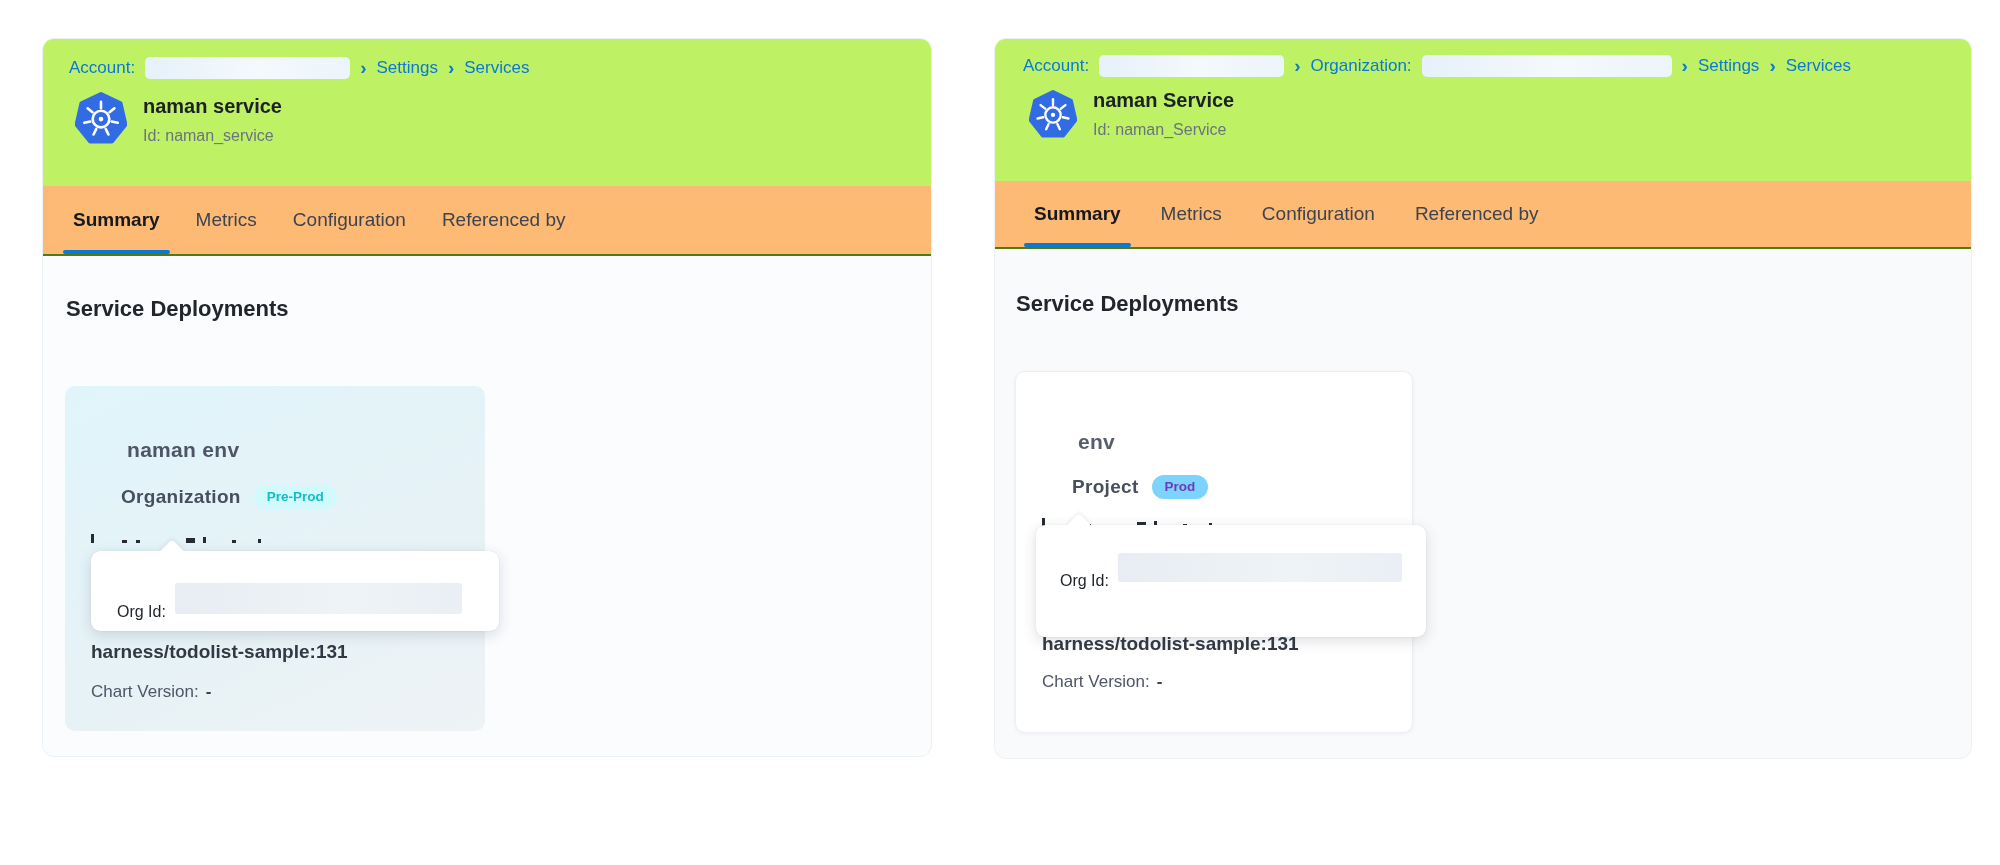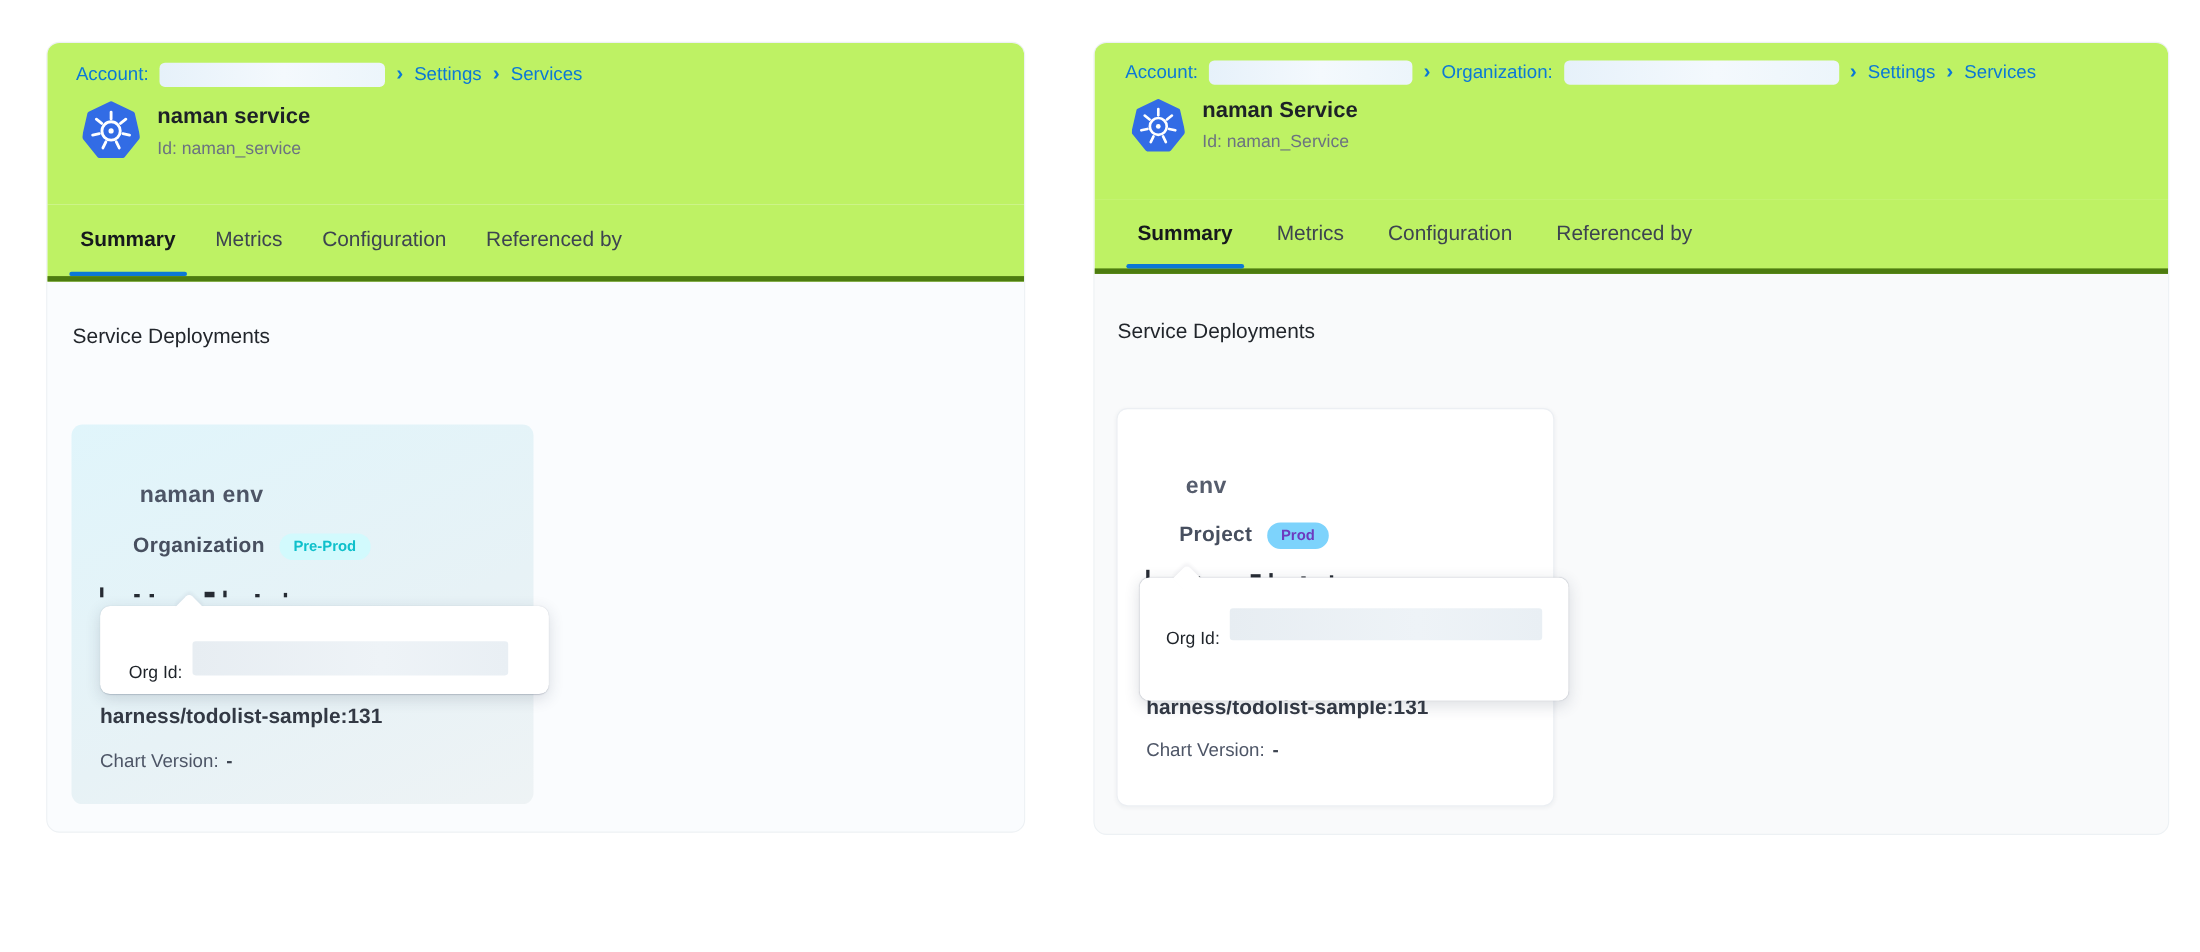--- a/index.html
+++ b/index.html
@@ -26,30 +26,30 @@
   .chip-account-r{width:185px;}
   .chip-org-r{width:250px;}
 
   
   .service-row{display:flex;align-items:flex-end;gap:16px;margin-top:12px;margin-left:6px;}
   .k8s{display:inline-flex;flex:0 0 auto;}
   .service-name{font-size:20px;font-weight:700;color:#1d2127;}
   .service-id{font-size:16px;color:#6b7380;margin-top:9px;}
 
   
-  .tabrow{flex:0 0 auto;background:#bef264;border-bottom:5px solid #4d7c0f;display:flex;align-items:center;box-sizing:border-box;}
+  .tabrow{flex:0 0 auto;background:#fdba74;border-bottom:2px solid #4d7c0f;display:flex;align-items:center;box-sizing:border-box;}
   .panel-left  .tabrow{height:70px;padding-left:27px;gap:30px;}
   .panel-right .tabrow{height:68px;padding-left:36px;gap:34px;}
   .tab{position:relative;font-size:19px;color:#3d4450;height:100%;display:flex;align-items:center;cursor:pointer;padding:0 3px;}
   .tab.active{font-weight:700;color:#16191d;}
   .tab.active::after{content:"";position:absolute;left:-7px;right:-7px;bottom:0;height:4px;border-radius:3px;background:#0b78d6;}
 
   
   .content{position:relative;flex:1 1 auto;}
-  .section-title{position:absolute;margin:0;font-size:19px;font-weight:400;color:#22262c;}
+  .section-title{position:absolute;margin:0;font-size:22px;font-weight:700;color:#22262c;}
   .panel-left  .section-title{left:23px;top:40px;}
   .panel-right .section-title{left:21px;top:42px;}
 
   
   .card{position:absolute;border-radius:10px;}
   .card-left{left:22px;top:130px;width:420px;height:345px;
              background:linear-gradient(155deg,#e0f5fb 0%,#e7f2f6 60%,#eef3f5 100%);}
   .card-right{left:20px;top:122px;width:396px;height:360px;background:#ffffff;
               border:1px solid #eceff3;box-shadow:0 1px 4px rgba(20,30,50,0.05);}
   .env-name{position:absolute;left:26px;font-size:21px;font-weight:600;color:#4d5566;letter-spacing:.3px;margin-left:36px;}

